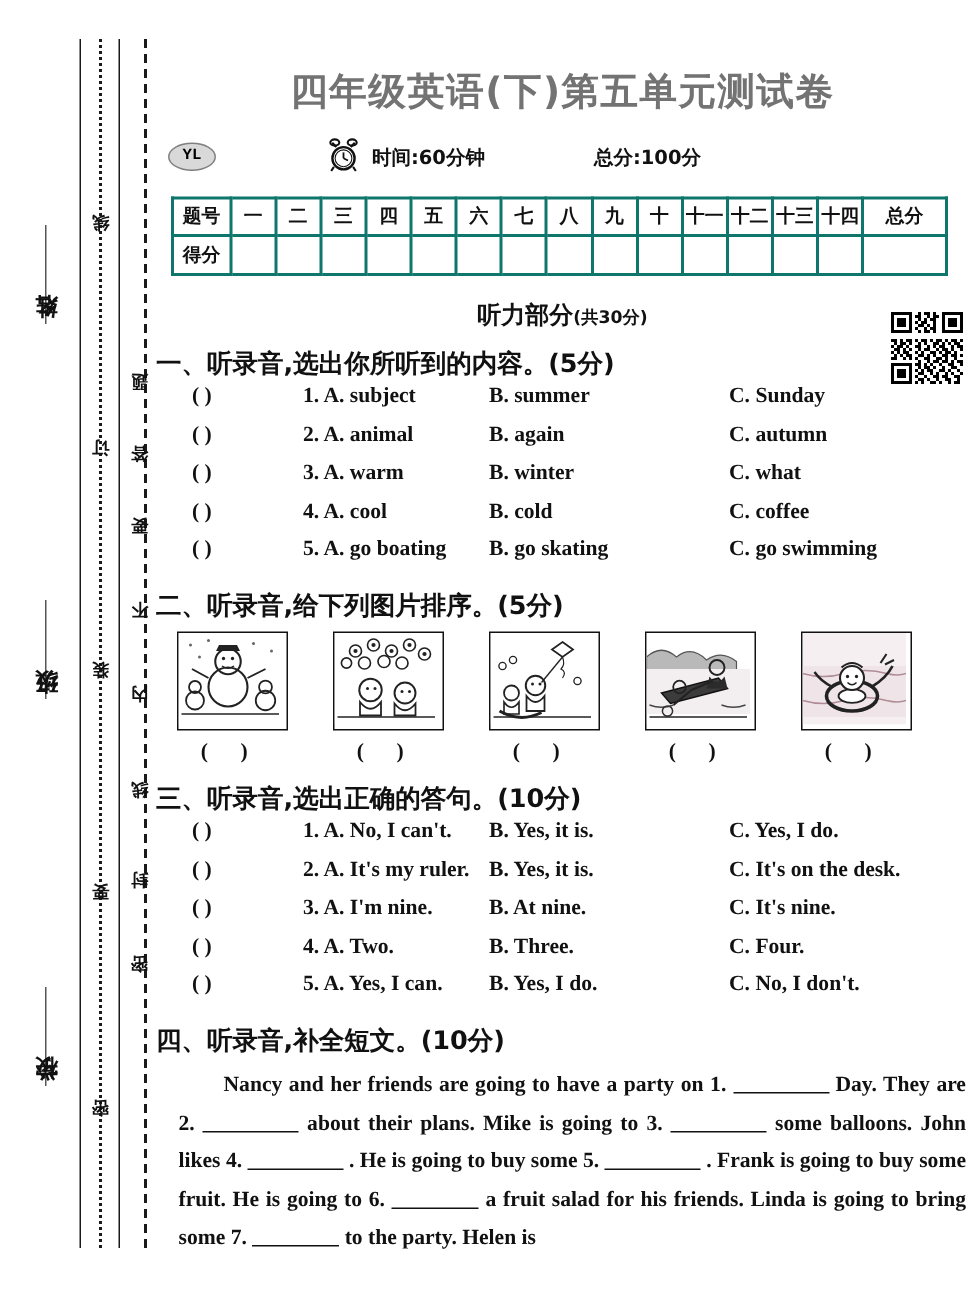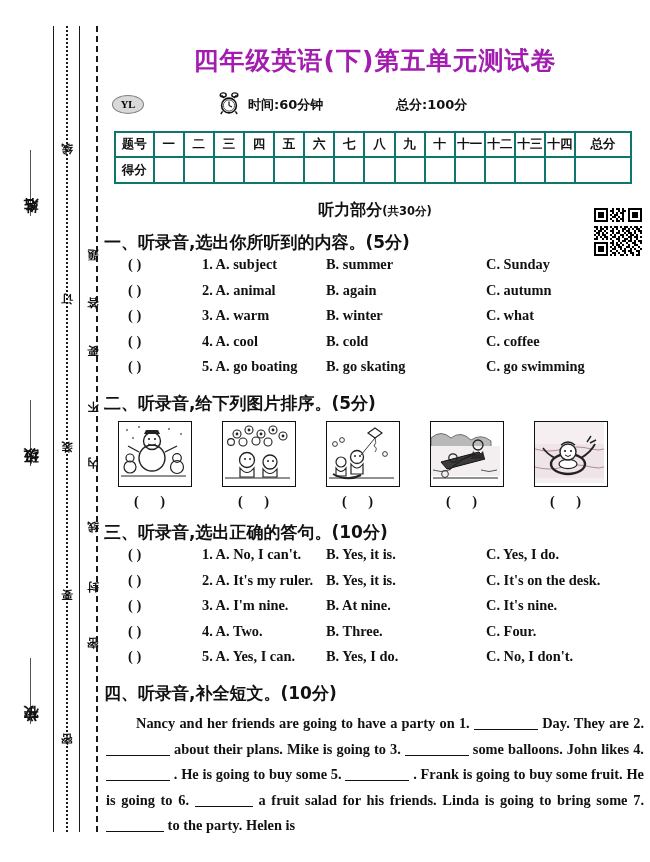--- a/index.html
+++ b/index.html
@@ -38,34 +38,34 @@
   
   #sheet{position:absolute;left:100px;top:0;width:550px;height:862px;}
 
   h1#title{
     margin:0;padding:44px 0 0 0;
     text-align:center;
     font-family:"DejaVu Sans","Liberation Sans",sans-serif;
     font-weight:700;
     font-size:25px;
     letter-spacing:1px;
-    color:#a21caf;
+    color:#737373;
   }
   #metarow{
     position:relative;height:30px;margin-top:14px;
     font-family:"DejaVu Sans","Liberation Sans",sans-serif;
     font-weight:700;font-size:13px;
   }
   #yl{
     position:absolute;left:12px;top:4px;
     width:30px;height:17px;border-radius:50%;
     background:#d9d9d9;border:1px solid #808080;
     color:#000;font-size:10.5px;font-weight:700;
     text-align:center;line-height:17px;
-    font-family:Liberation Serif, serif;
+    font-family:Liberation Mono, monospace;
   }
   #clock{position:absolute;left:118px;top:1px;}
   #timetext{position:absolute;left:148px;top:5px;}
   #scoretext{position:absolute;left:296px;top:5px;}
 
   
   table#scoretable{
     border-collapse:collapse;
     margin:10px 0 0 14px;
     width:518px;
@@ -122,21 +122,21 @@
   }
   .picbox svg{display:block;}
   #parenrow{position:relative;height:22px;}
   #parenrow .pp{
     position:absolute;top:0;width:72px;text-align:center;
     font-size:14.4px;font-weight:600;letter-spacing:9px;
   }
 
   
   #passage{
-    margin:6px 6px 0 6px;
+    margin:6px 6px 0 19px;
     font-size:14.4px;
     font-weight:600;
     line-height:25.6px;
     text-align:justify;
     text-justify:inter-word;
   }
   #passage .indent{display:inline-block;width:30px;}
   .blank{
     display:inline-block;
     width:64px;

